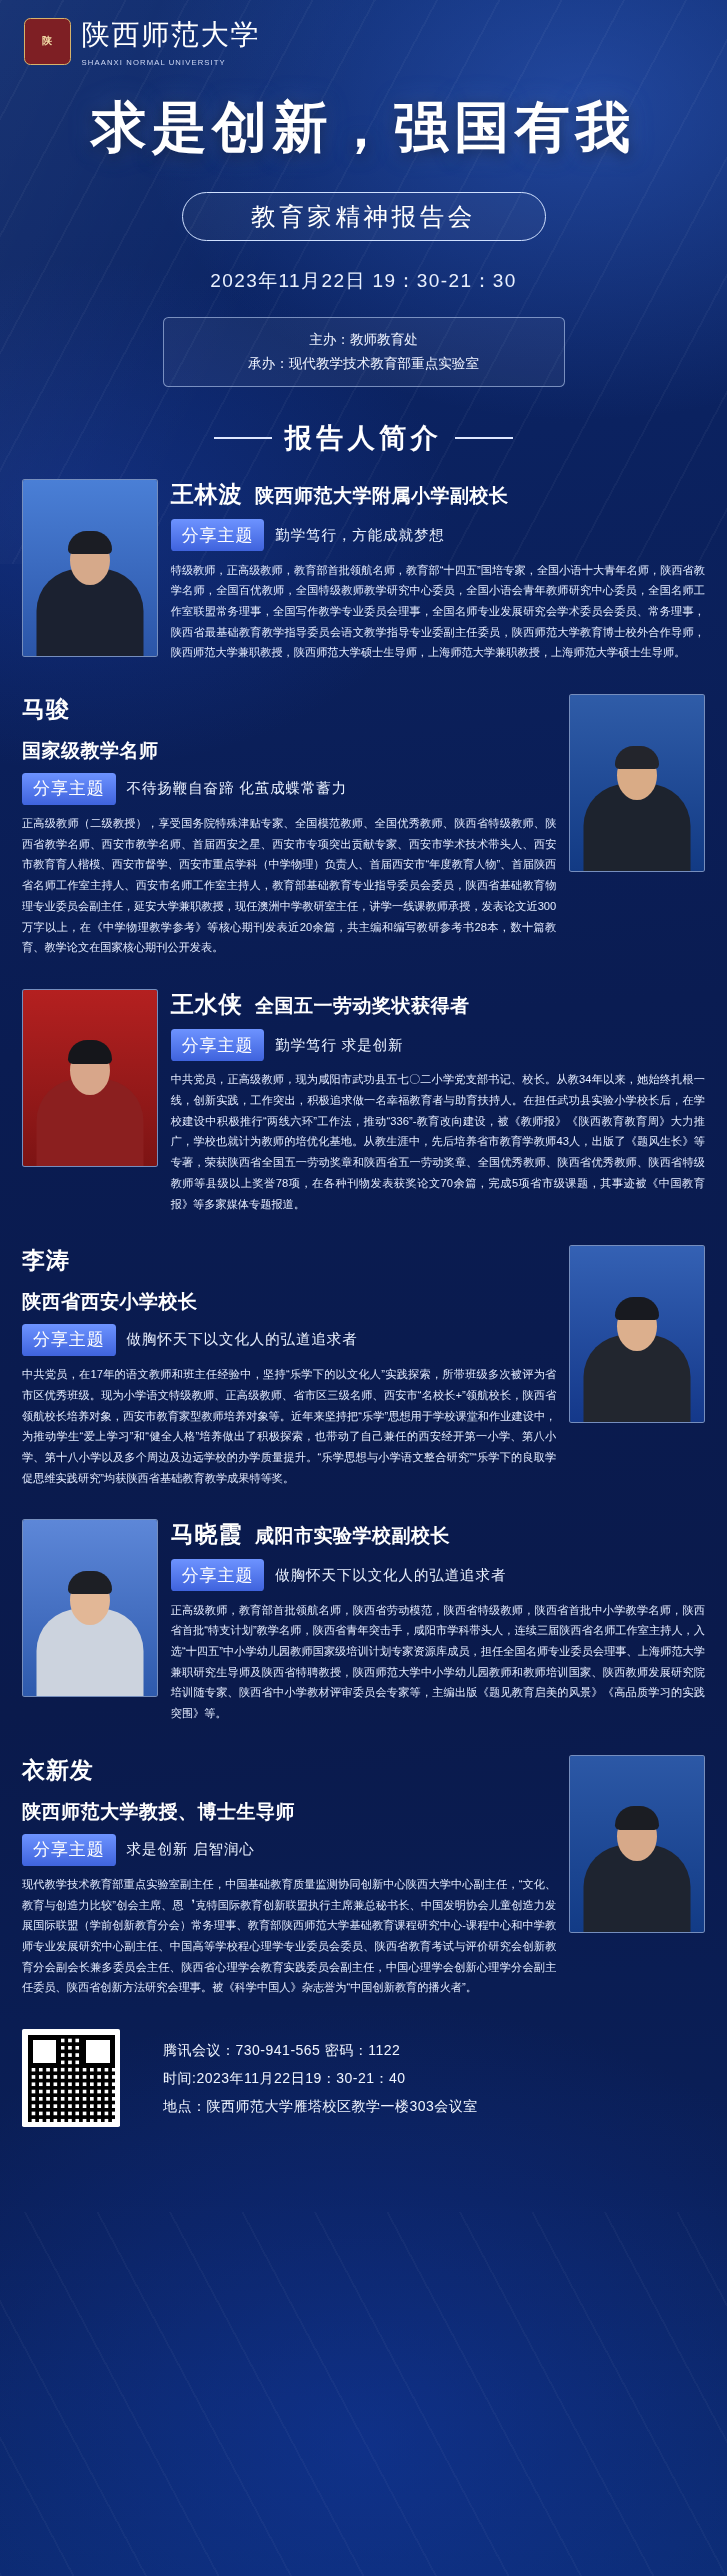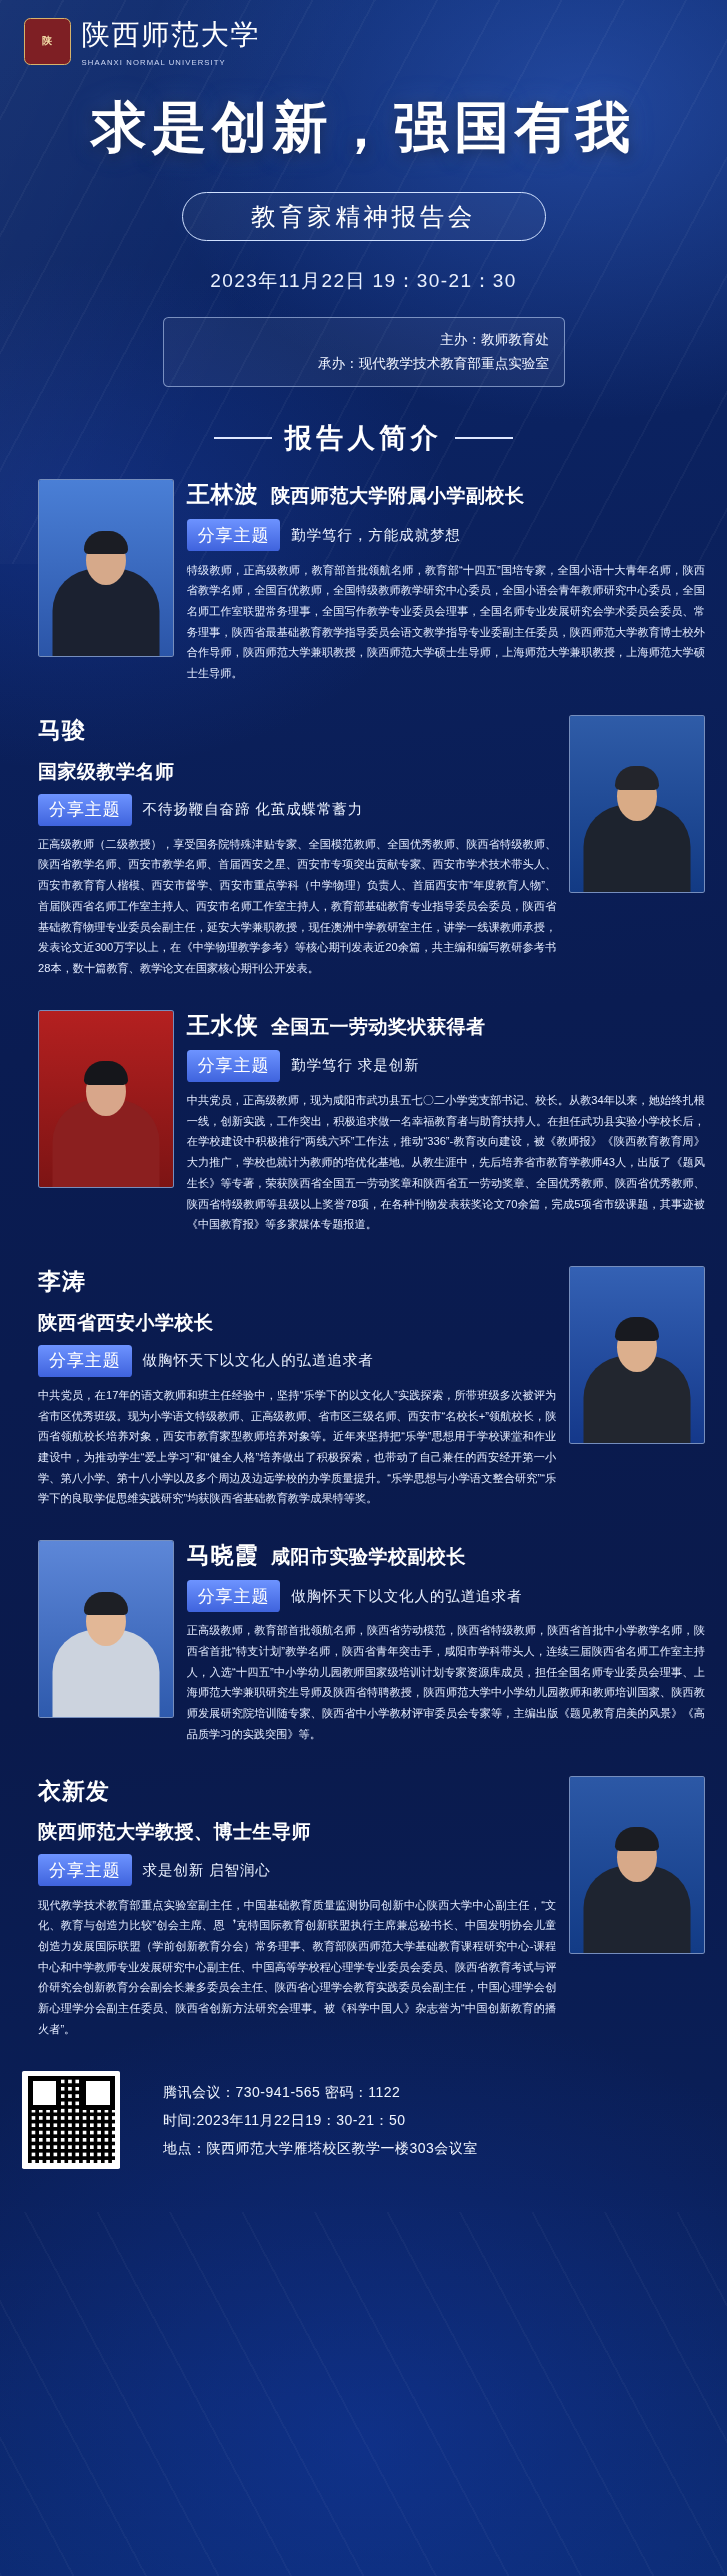--- a/index.html
+++ b/index.html
@@ -105,21 +105,21 @@
   .org-box {
     position: relative; z-index: 3;
     margin: 23.6px auto 0;
     width: 402px;
     border: 0.9px solid rgba(200,220,255,0.55);
     border-radius: 5.5px;
     background: rgba(255,255,255,0.05);
     padding: 10px 14.5px;
     font-size: 13.6px;
     line-height: 1.75;
-    text-align: right;
+    text-align: center;
     color: #eef3ff;
   }
 
   
   .section-head {
     position: relative; z-index: 3;
     display: flex; align-items: center; justify-content: center;
     gap: 12.7px;
     margin: 33px auto 23.6px;
   }
@@ -131,21 +131,20 @@
     font-size: 27px;
     letter-spacing: 4.5px;
     font-weight: bold;
   }
 
   
   .speaker {
     position: relative; z-index: 3;
     padding: 0 22px;
     margin-bottom: 31px;
-    margin-left: 16px;
   }
   .sp-row { display: flex; gap: 12.7px; align-items: flex-start; }
   .sp-row.right { flex-direction: row-reverse; }
   .photo {
     width: 136px; height: 178px;
     flex: 0 0 136px;
     border: 1.8px solid rgba(210,225,255,0.5);
     border-radius: 2.7px;
     overflow: hidden;
     position: relative;
@@ -418,19 +417,19 @@
         </div>
       </div>
     </div>
 
   <div class="footer">
     <div class="qr">
       <div class="qr-inner"></div>
     </div>
     <div class="footer-info">
       <div>腾讯会议：730-941-565  密码：1122</div>
-      <div>时间:2023年11月22日19：30-21：50</div>
+      <div>时间:2023年11月22日19：30-21：40</div>
       <div>地点：陕西师范大学雁塔校区教学一楼303会议室</div>
     </div>
   </div>
 
 </div>
 
 
 </body></html>

